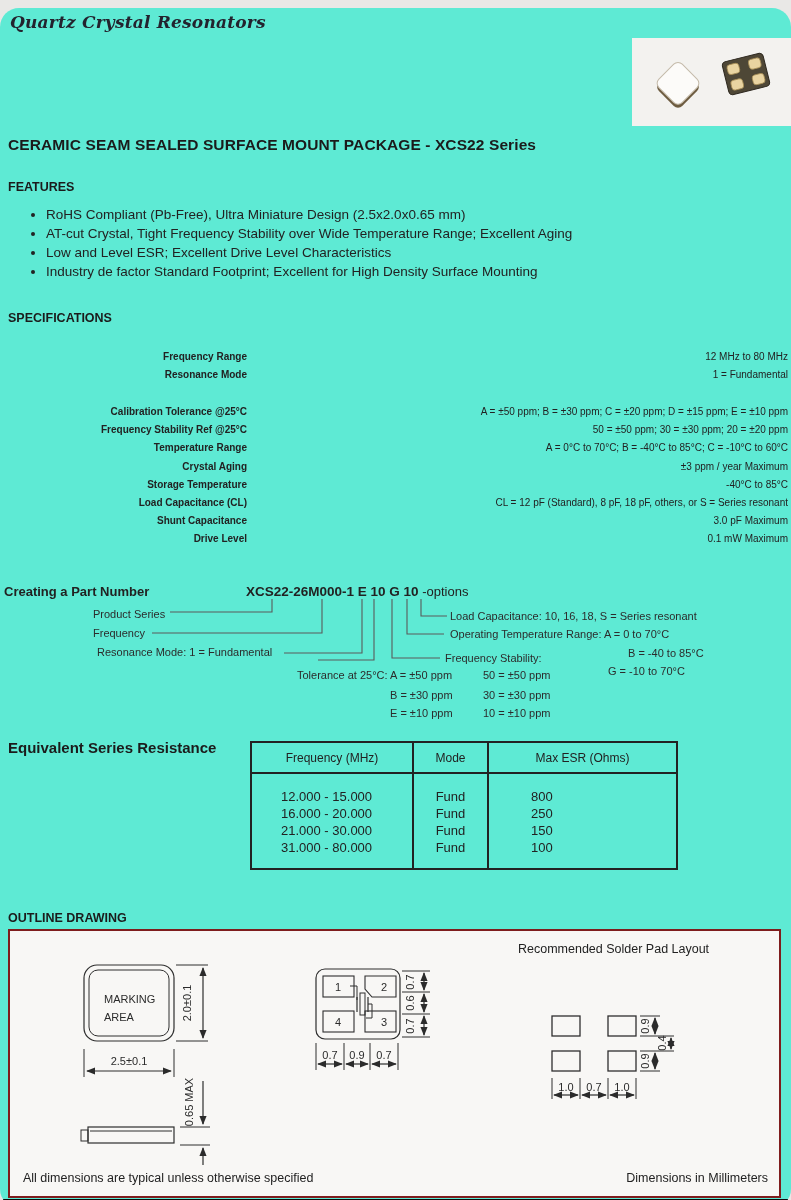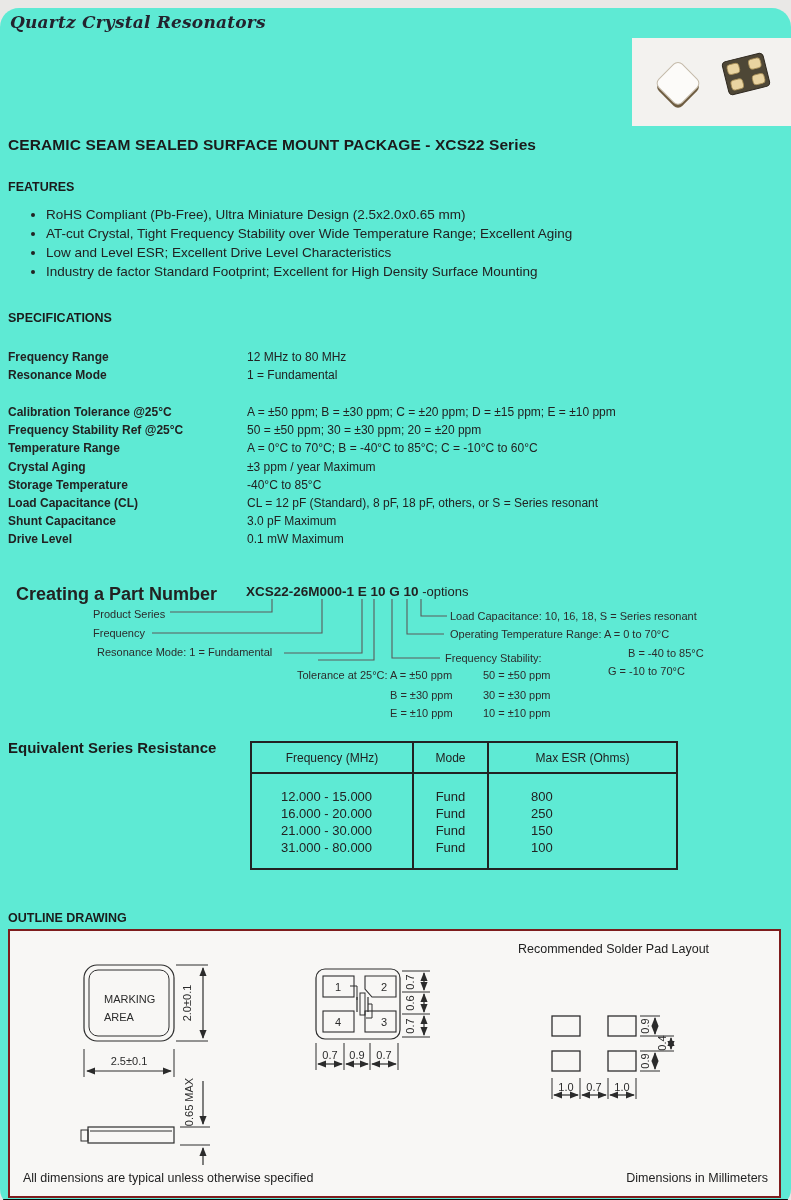--- a/index.html
+++ b/index.html
@@ -15,25 +15,25 @@
     font-family:"DejaVu Serif","Liberation Serif",serif;
     font-style:italic;font-weight:bold;font-size:17px;color:#23232e;
     left:10px;top:4px;letter-spacing:0.2px;
   }
   .photo-banner{left:632px;top:30px;width:159px;height:88px;background:#f3f2ef;}
   .doc-title{left:8px;top:128px;font-size:15.5px;font-weight:bold;color:#1b1b1b;letter-spacing:0.1px;}
   .sec-heading{font-size:12.5px;font-weight:bold;color:#1b1b1b;}
   .features-list{left:28px;top:200px;width:740px;margin:0;padding-left:18px;font-size:13.5px;}
   .features-list li{margin:0 0 4.5px 0;line-height:14.5px;}
   .spec-block{left:8px;width:780px;}
-  .spec-row{display:flex;line-height:18.2px;font-size:12px;}
+  .spec-row{display:flex;line-height:18.2px;font-size:10px;text-align:right;}
   .spec-label{width:239px;font-weight:bold;flex:none;}
   .spec-value{flex:1;}
   .pn-wrap{left:0;top:575px;width:791px;height:150px;font-size:13px;}
-  .pn-heading{left:16px;top:1px;font-size:18px;font-weight:bold;}
+  .pn-heading{left:4px;top:1px;font-size:13px;font-weight:bold;}
   .pn-number{left:246px;top:1px;font-size:13.5px;font-weight:bold;}
   .pn-suffix{font-weight:normal;font-size:13px;}
   .pn-label{font-size:11px;color:#2c2c2c;white-space:nowrap;line-height:12px;}
   .esr-heading{left:8px;top:731px;}
   table.esr{
     position:absolute;left:250px;top:733px;border-collapse:collapse;
     font-size:13px;color:#222;table-layout:fixed;background:transparent;
   }
   table.esr th,table.esr td{padding:0;margin:0;}
   table.esr th{

